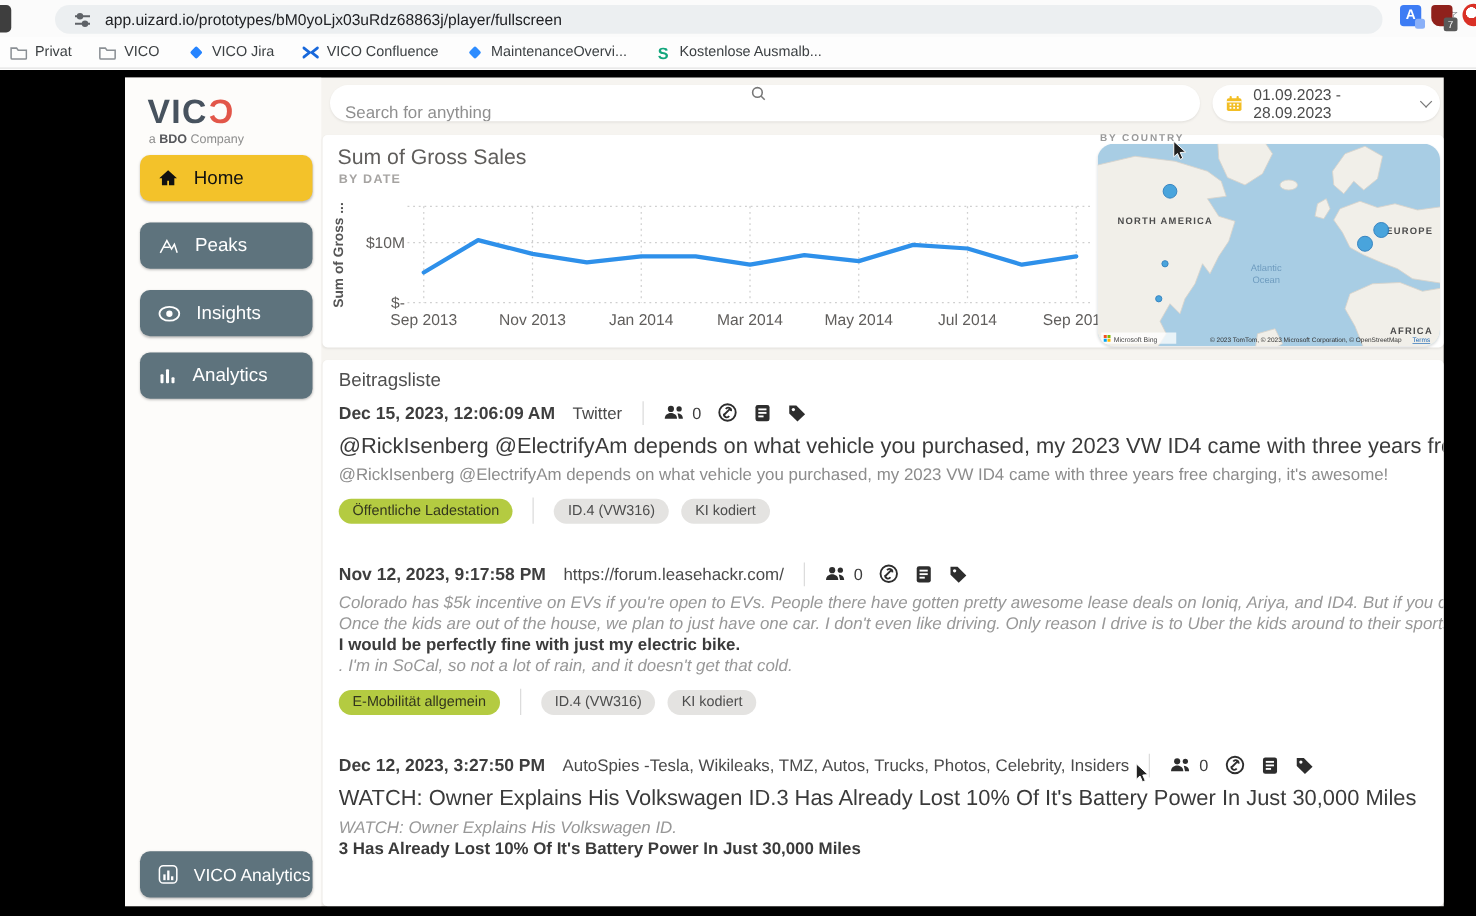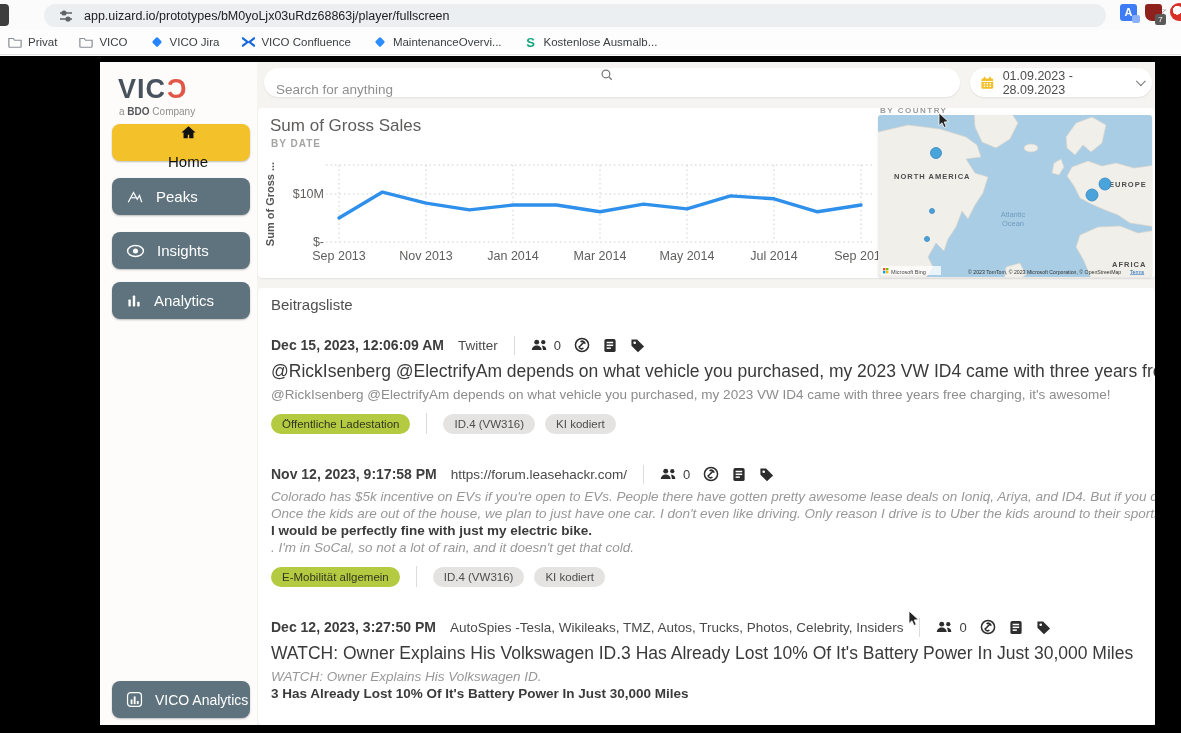--- a/index.html
+++ b/index.html
@@ -26,43 +26,43 @@
   .bm-ic { width:14px; height:14px; display:inline-flex; align-items:center; justify-content:center; }
 
   
   .canvas { position:absolute; left:100px; top:62px; width:1055px; height:663px; background:#f6f4f0; overflow:hidden; }
   .sidebar { position:absolute; left:0; top:0; width:157px; height:663px; background:#fdfcfa; }
   .logo { position:absolute; left:18px; top:12px; font-size:27px; font-weight:bold; letter-spacing:1px; color:#47525e; }
   .logo .flip { display:inline-block; transform:scaleX(-1); color:#e25649; }
   .tagline { position:absolute; left:19px; top:44px; font-size:10px; color:#8d8d8d; }
   .tagline b { color:#55565a; }
   .side-btn { position:absolute; left:12px; width:138px; height:37px; border-radius:8px; background:#5e737d; color:#fff; display:flex; align-items:center; gap:12px; padding-left:14px; font-size:15px; cursor:pointer; box-shadow:0 1px 2px rgba(0,0,0,.25); }
-  .side-btn.active { background:#f3c22a; color:#111;flex-direction:column; }
+  .side-btn.active { background:#f3c22a; color:#111; }
   .side-btn svg { flex:0 0 auto; }
 
   
   .searchbar { position:absolute; left:164px; top:6px; width:696px; height:29px; background:#fff; border-radius:15px; display:flex; align-items:center; padding:0 12px; box-shadow:0 1px 2px rgba(0,0,0,.08);flex-direction:column; }
   .searchbar input { border:none; outline:none; background:transparent; font-size:13.5px; color:#444; width:100%; font-family:"Liberation Sans",sans-serif; }
   .searchbar input::placeholder { color:#8f8f8f; }
   .datepill { position:absolute; left:870px; top:6px; width:182px; height:29px; background:#fff; border-radius:15px; display:flex; align-items:center; gap:8px; padding:0 10px; font-size:12.5px; color:#4c4c4c; font-weight:500; cursor:pointer; box-shadow:0 1px 2px rgba(0,0,0,.08); }
   .chev { width:7px; height:7px; border-right:1.6px solid #777; border-bottom:1.6px solid #777; transform:rotate(45deg) translateY(-2px); }
 
   
   .chart-card { position:absolute; left:158px; top:46px; width:897px; height:170px; background:#fff; border-radius:4px; box-shadow:0 1px 2px rgba(0,0,0,.07); overflow:hidden; }
   .chart-title { position:absolute; left:12px; top:8px; font-size:17px; color:#5f5d5b; }
   .chart-sub { position:absolute; left:13px; top:30px; font-size:10px; font-weight:bold; color:#a6a4a2; letter-spacing:1px; }
   .chart-svg { position:absolute; left:0; top:0; }
 
   
   .map-label { position:absolute; left:780px; top:44px; font-size:8px; font-weight:bold; color:#9a9a9a; letter-spacing:1.5px; }
-  .map-card { position:absolute; left:778px; top:53px; width:274px; height:162px; border-radius:3px; overflow:hidden; box-shadow:0 1px 2px rgba(0,0,0,.12); cursor:grab; }
+  .map-card { position:absolute; left:778px; top:53px; width:274px; height:162px; border-radius:13px; overflow:hidden; box-shadow:0 1px 2px rgba(0,0,0,.12); cursor:grab; }
 
   
   .posts-card { position:absolute; left:158px; top:226px; width:897px; height:437px; background:#fff; border-radius:4px; box-shadow:0 1px 2px rgba(0,0,0,.07); overflow:hidden; padding:8px 0 0 13px; }
-  .posts-title { font-size:15px; color:#4f4f4f; margin-bottom:22px; }
+  .posts-title { font-size:15px; color:#4f4f4f; margin-bottom:7px; }
   .post { margin-bottom:30px; }
   .post-meta { display:flex; align-items:center; gap:14px; height:20px; white-space:nowrap; }
   .post-date { font-size:14px; font-weight:600; color:#3e3e3e; }
   .post-source { font-size:13.5px; color:#4a4a4a; }
   .meta-div { width:1px; height:19px; background:#dcdcdc; margin:0 2px; }
   .meta-icons { display:flex; align-items:center; gap:13px; color:#2d2d2d; }
   .meta-count { font-size:13px; color:#3d3d3d; margin-left:-8px; }
   .post-headline { font-size:17.5px; color:#3a3a3a; margin-top:6px; white-space:nowrap; overflow:hidden; }
   .post-body { margin-top:4px; }
   .bline { font-size:13.5px; line-height:17px; white-space:nowrap; overflow:hidden; }

